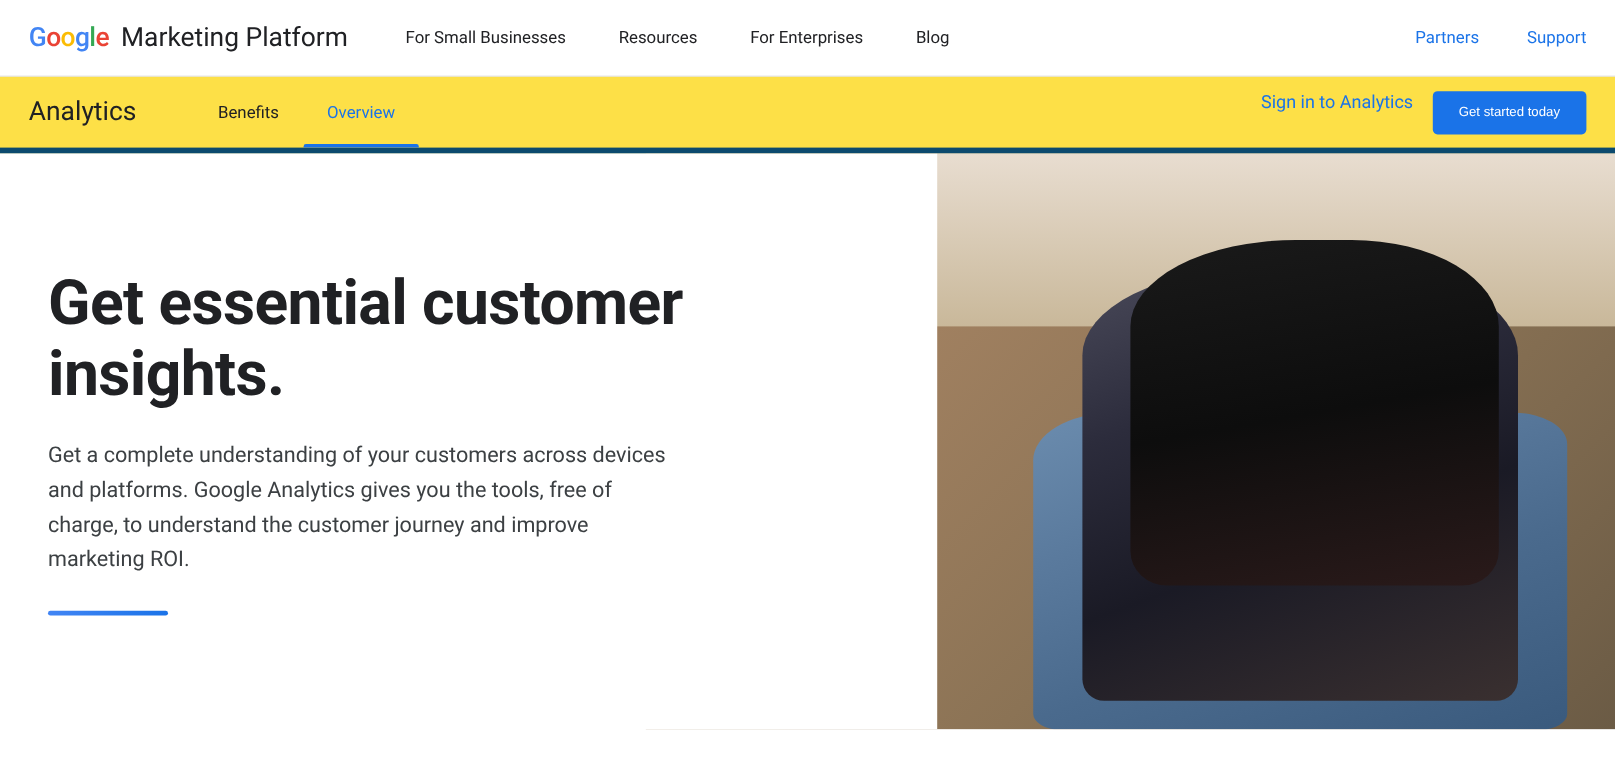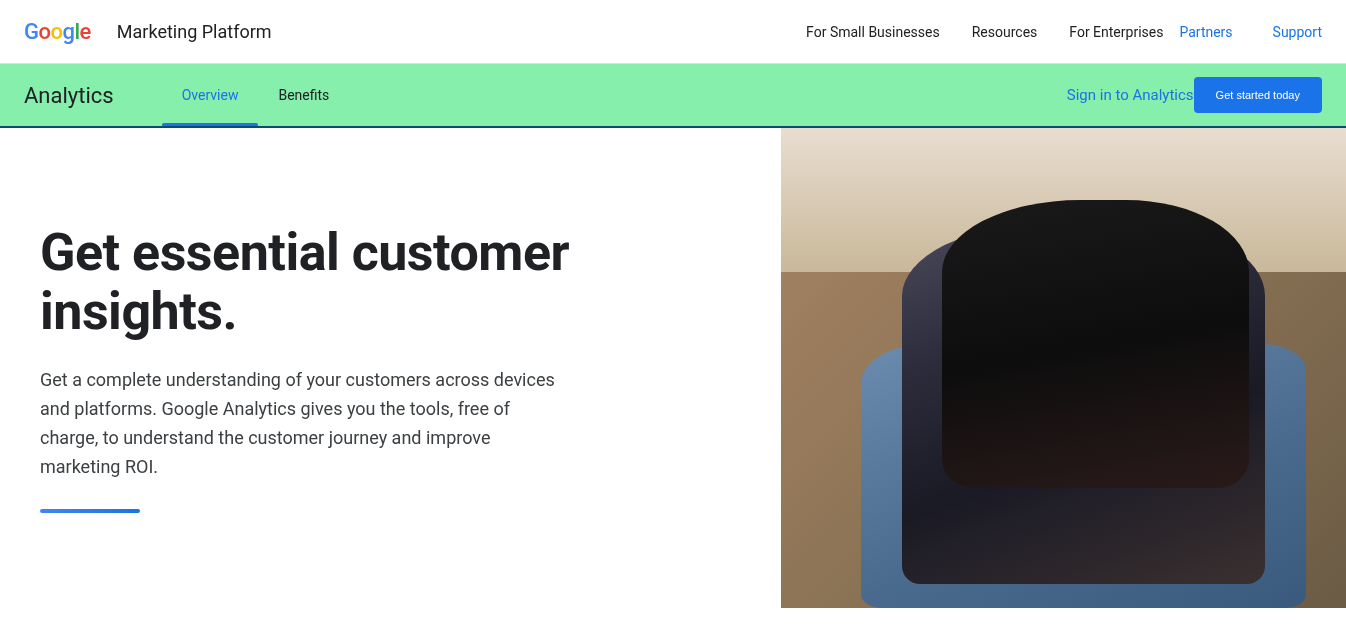--- a/index.html
+++ b/index.html
@@ -25,31 +25,30 @@
       align-items: center;
       font-size: 22px;
       font-weight: 500;
       letter-spacing: -0.5px;
     }
     .g-blue { color: #4285F4; }
     .g-red { color: #EA4335; }
     .g-yellow { color: #FBBC04; }
     .g-green { color: #34A853; }
     .platform-name {
-      font-size: 18px;
+      font-size: 22px;
       color: #202124;
       font-weight: 400;
-      margin-left: 18px;
+      margin-left: 2px;
     }
     .top-nav-links {
       display: flex;
       align-items: center;
-      gap: 0;
+      gap: 12px;
       flex: 1;
-      justify-content: flex-end;
     }
     .top-nav-link {
       font-size: 14px;
       color: #202124;
       text-decoration: none;
       padding: 0 16px;
       height: 64px;
       display: flex;
       align-items: center;
       cursor: pointer;
@@ -65,22 +64,22 @@
       text-decoration: none;
       cursor: pointer;
     }
 
     
     .second-nav {
       display: flex;
       align-items: center;
       height: 64px;
       padding: 0 24px;
-      border-bottom: 2px solid #0c4a6e;
-      background: #86efac;
+      border-bottom: 5px solid #0c4a6e;
+      background: #fde047;
     }
     .analytics-title {
       font-size: 22px;
       color: #202124;
       font-weight: 400;
       margin-right: 48px;
     }
     .second-nav-links {
       display: flex;
       align-items: center;
@@ -107,22 +106,22 @@
       position: absolute;
       bottom: 0;
       left: 0;
       right: 0;
       height: 3px;
       background: #1a73e8;
       border-radius: 2px 2px 0 0;
     }
     .second-nav-right {
       display: flex;
-      align-items: center;
-      gap: 0;
+      align-items: flex-start;
+      gap: 16px;
     }
     .sign-in-link {
       font-size: 15px;
       color: #1a73e8;
       text-decoration: none;
       cursor: pointer;
     }
     .get-started-btn {
       background: #1a73e8;
       color: #fff;
@@ -248,34 +247,35 @@
         <span class="g-green">l</span>
         <span class="g-red">e</span>
     </div>
     <span class="platform-name">Marketing Platform</span>
   </div>
 
   <div class="top-nav-links">
     <a class="top-nav-link">For Small Businesses</a>
     <a class="top-nav-link">Resources</a>
     <a class="top-nav-link">For Enterprises</a>
+    <a class="top-nav-link">Blog</a>
   </div>
 
   <div class="top-nav-right">
     <a class="top-nav-right-link">Partners</a>
     <a class="top-nav-right-link">Support</a>
   </div>
 </nav>
 
 <nav class="second-nav">
   <span class="analytics-title">Analytics</span>
 
   <div class="second-nav-links">
+    <a class="second-nav-link">Benefits</a>
     <a class="second-nav-link active">Overview</a>
-    <a class="second-nav-link">Benefits</a>
   </div>
 
   <div class="second-nav-right">
     <a class="sign-in-link">Sign in to Analytics</a>
     <button class="get-started-btn">Get started today</button>
   </div>
 </nav>
 
 <section class="hero">
   <div class="hero-image-area">

